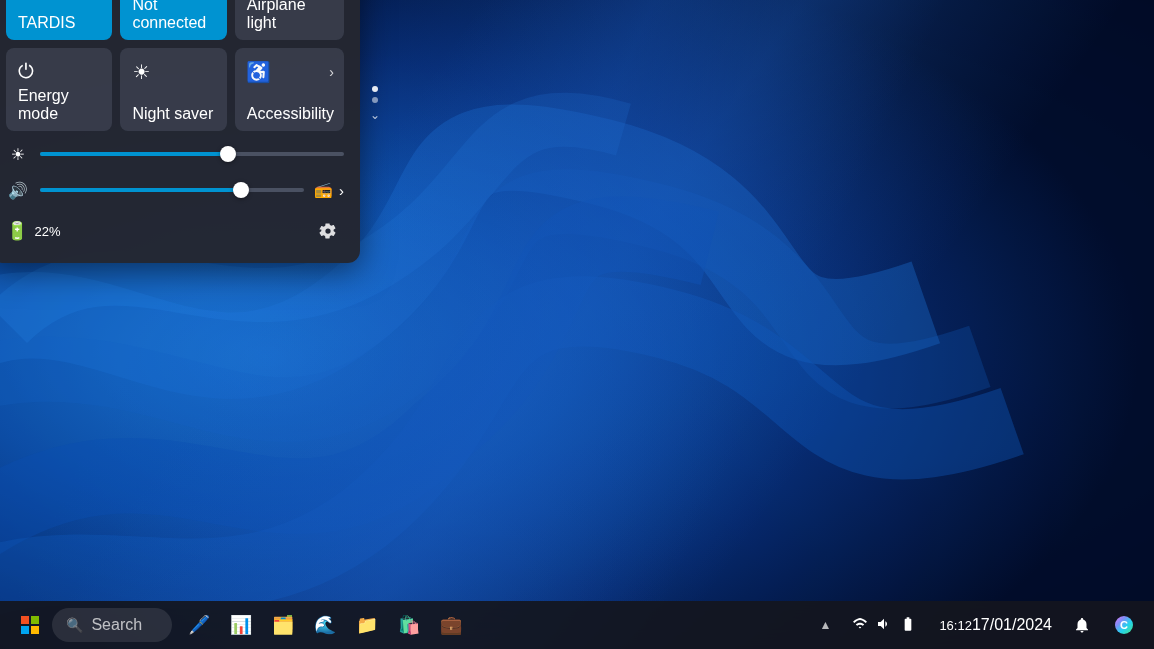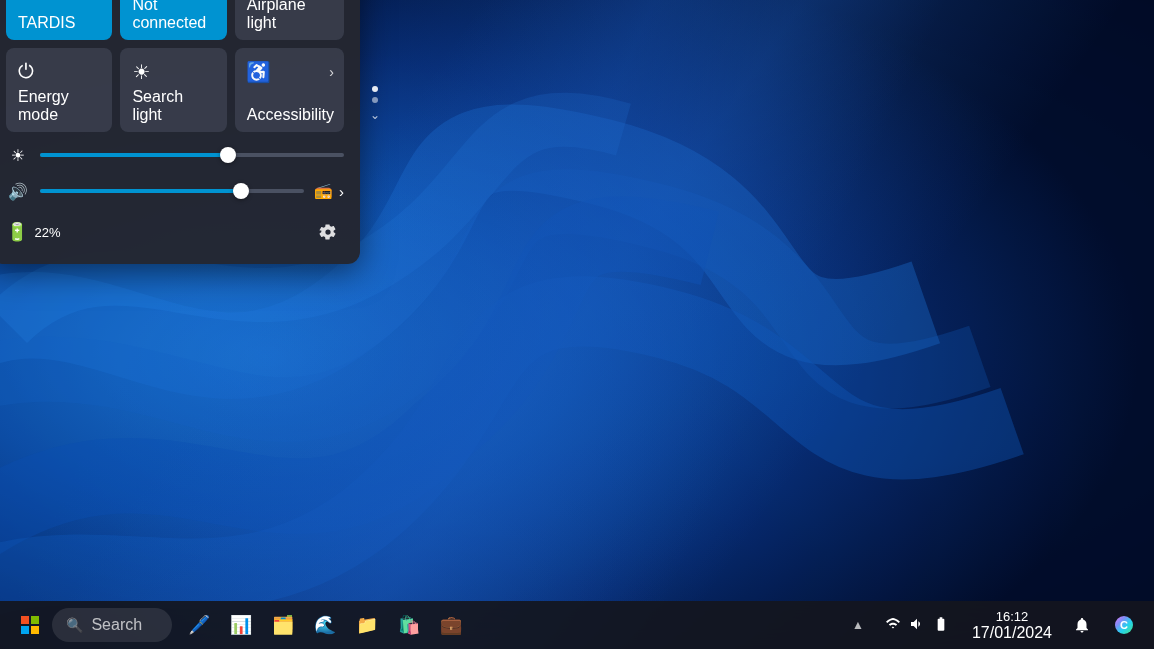--- a/index.html
+++ b/index.html
@@ -107,21 +107,21 @@
 
     .sys-icon {
       color: #fff;
       font-size: 14px;
       width: 22px;
       text-align: center;
     }
 
     .taskbar-clock {
       display: flex;
-      flex-direction: column;
+      flex-direction: row;
       align-items: center;
       padding: 2px 8px;
       cursor: pointer;
       border-radius: 4px;
     }
     .clock-time { color: #fff; font-size: 13px; font-weight: 400; }
     .clock-date { color: #fff; font-size: 16px; }
 
     .taskbar-notification {
       color: #fff;
@@ -389,21 +389,21 @@
       <div class="qs-tile-top">
         <span class="qs-tile-icon">⏻</span>
       </div>
       <span class="qs-tile-label">Energy mode</span>
     </div>
 
     <div class="qs-tile">
       <div class="qs-tile-top">
         <span class="qs-tile-icon">☀</span>
       </div>
-      <span class="qs-tile-label">Search light</span>
+      <span class="qs-tile-label">Night saver</span>
     </div>
 
     <div class="qs-tile">
       <div class="qs-tile-top">
         <span class="qs-tile-icon">♿</span>
         <span class="qs-tile-arrow">›</span>
       </div>
       <span class="qs-tile-label">Accessibility</span>
     </div>
 

